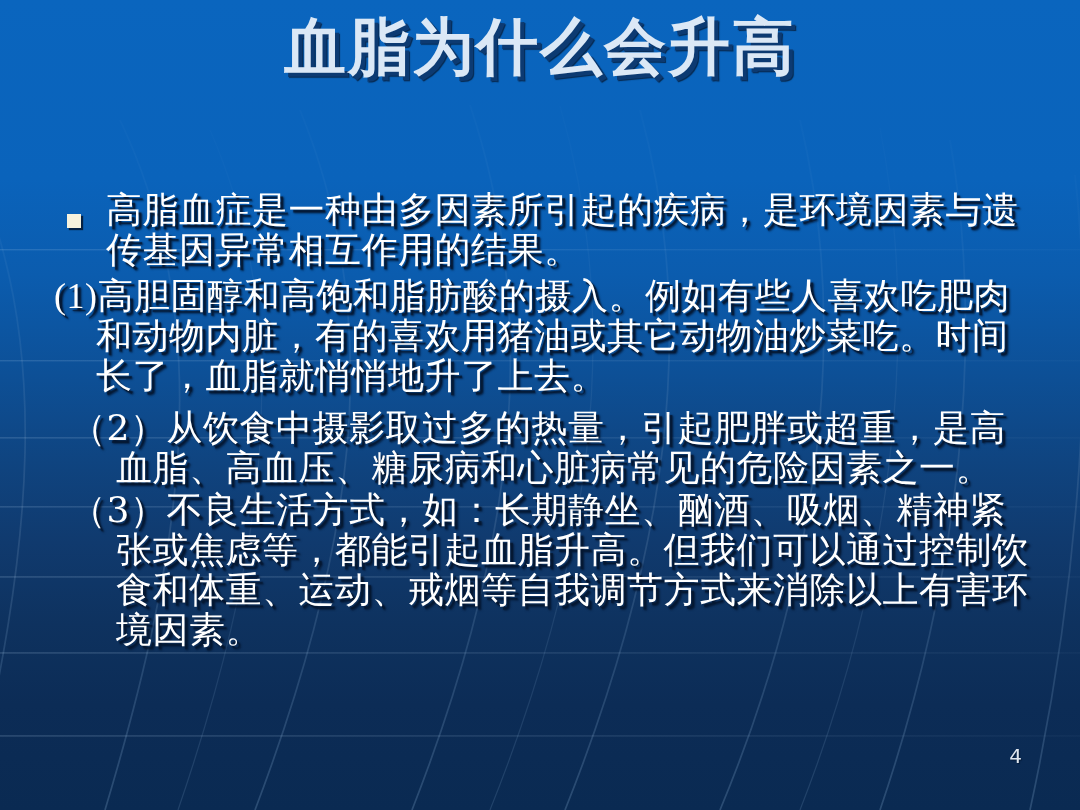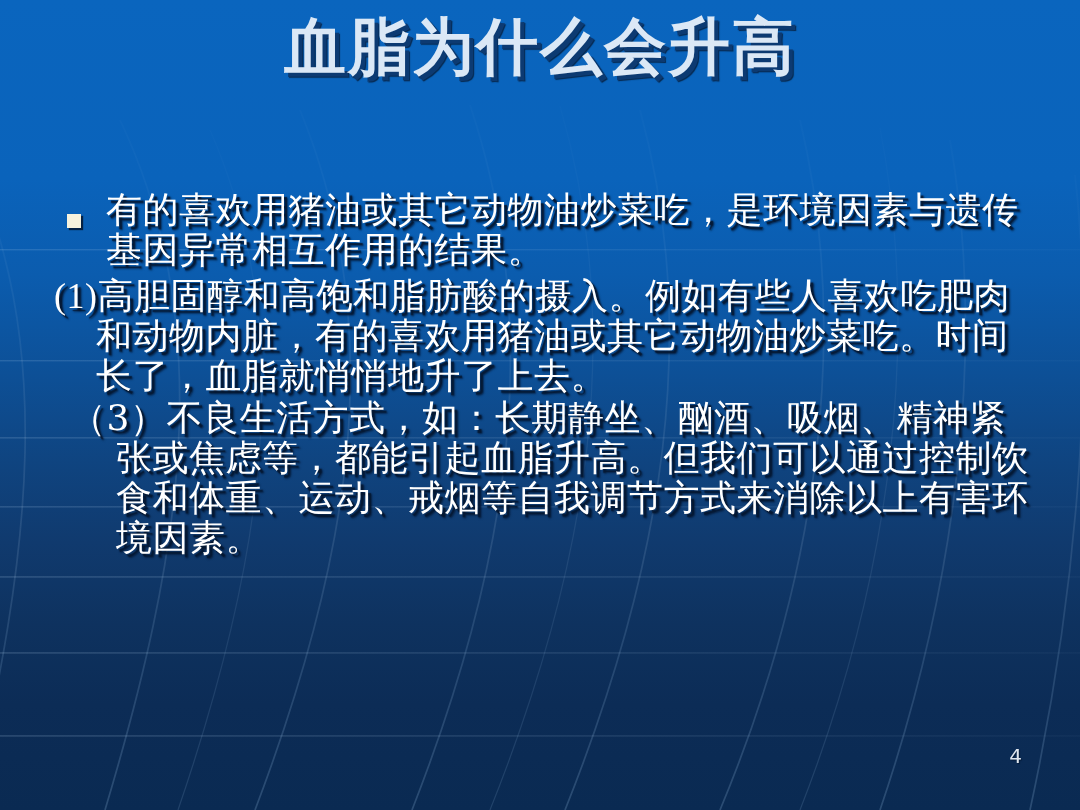--- a/index.html
+++ b/index.html
@@ -151,27 +151,30 @@
   </div>
 
   <div class="title-area">
     <span class="title-text">血脂为什么会升高</span>
   </div>
 
   <div class="body-area">
 
     <div class="para bulleted">
       <span class="bullet-mark"></span>
-      <span>有的喜欢用猪油或其它动物油炒菜吃，是环境因素与遗传基因异常相互作用的结果。</span>
+      <span>高脂血症是一种由多因素所引起的疾病，是环境因素与遗传基因异常相互作用的结果。</span>
     </div>
 
     <div class="para p1">
       <span class="hang">(1)高胆固醇和高饱和脂肪酸的摄入。例如有些人喜欢吃肥肉和动物内脏，有的喜欢用猪油或其它动物油炒菜吃。时间长了，血脂就悄悄地升了上去。</span>
     </div>
 
+    <div class="para p2">
+      <span class="hang">（2）从饮食中摄影取过多的热量，引起肥胖或超重，是高血脂、高血压、糖尿病和心脏病常见的危险因素之一。</span>
+    </div>
 
     <div class="para p3">
       <span class="hang">（3）不良生活方式，如：长期静坐、酗酒、吸烟、精神紧张或焦虑等，都能引起血脂升高。但我们可以通过控制饮食和体重、运动、戒烟等自我调节方式来消除以上有害环境因素。</span>
     </div>
 
   </div>
 
   <div class="page-num">4</div>
 
 </div>

